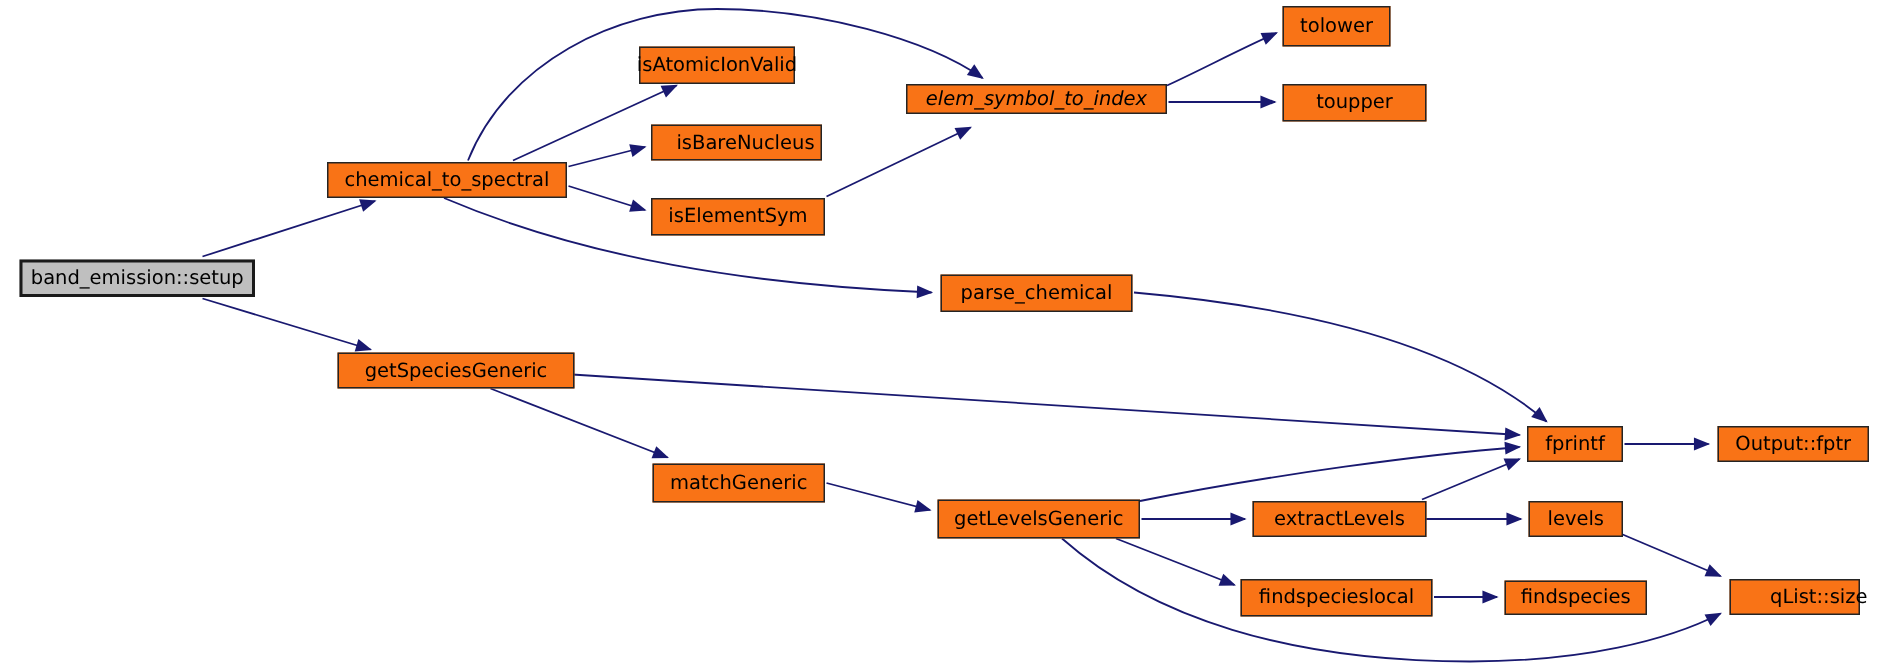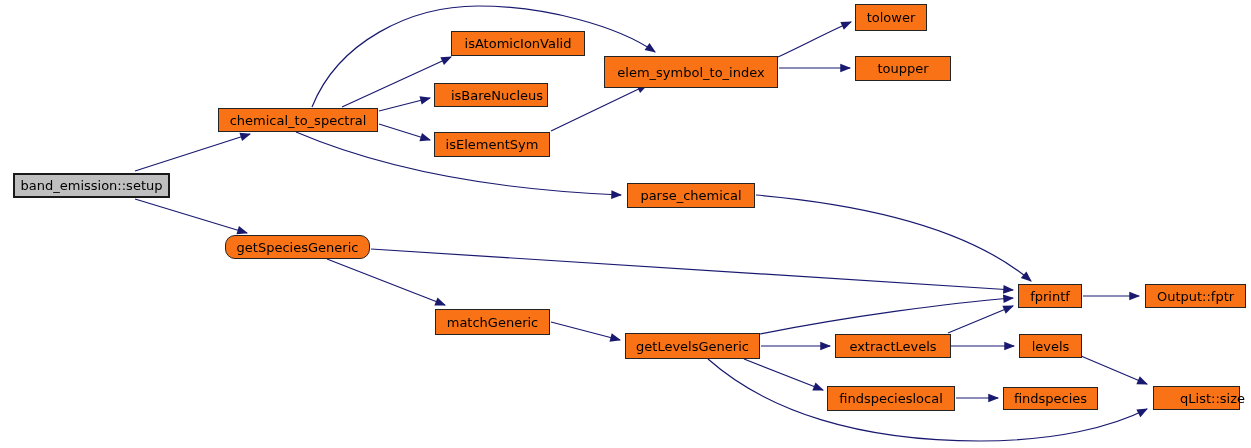--- a/index.html
+++ b/index.html
@@ -60,28 +60,28 @@
     <path class="edge" d="M708,359 C768,412 860,441 980,441 C1055,441 1112,427 1147,409" marker-end="url(#arrow)"></path>
     <path class="edge" d="M948,333 L1013,306" marker-end="url(#arrow)"></path>
     <path class="edge" d="M948,346 L1014,346" marker-end="url(#arrow)"></path>
     <path class="edge" d="M1081,356 L1147,384" marker-end="url(#arrow)"></path>
     <path class="edge" d="M956,398 L998,398" marker-end="url(#arrow)"></path>
     <path class="edge" d="M1083,296 L1139,296" marker-end="url(#arrow)"></path>
   </svg>
 
   <div class="node root" style="left:13px;top:173px;width:157px;height:25px;">band_emission::setup</div>
   <div class="node" style="left:218px;top:108px;width:160px;height:24px;">chemical_to_spectral</div>
-  <div class="node" style="left:451px;top:31px;width:134px;height:25px;text-align:right;">isAtomicIonValid</div>
+  <div class="node" style="left:426px;top:31px;width:104px;height:25px;text-align:right;">isAtomicIonValid</div>
   <div class="node" style="left:434px;top:83px;width:114px;height:24px;padding-left:12px;">isBareNucleus</div>
   <div class="node" style="left:434px;top:132px;width:116px;height:25px;">isElementSym</div>
-  <div class="node" style="left:604px;top:56px;width:174px;height:32px;">elem_symbol_to_index</div>
+  <div class="node" style="left:604px;top:56px;width:174px;height:20px;font-style:italic;">elem_symbol_to_index</div>
   <div class="node" style="left:855px;top:4px;width:72px;height:27px;">tolower</div>
   <div class="node" style="left:855px;top:56px;width:96px;height:25px;">toupper</div>
   <div class="node" style="left:627px;top:183px;width:128px;height:25px;">parse_chemical</div>
-  <div class="node" style="left:225px;top:235px;width:145px;height:24px;border-radius:10px;">getSpeciesGeneric</div>
+  <div class="node" style="left:225px;top:235px;width:158px;height:24px;">getSpeciesGeneric</div>
   <div class="node" style="left:435px;top:309px;width:115px;height:26px;">matchGeneric</div>
   <div class="node" style="left:625px;top:333px;width:135px;height:26px;">getLevelsGeneric</div>
   <div class="node" style="left:835px;top:334px;width:116px;height:24px;">extractLevels</div>
   <div class="node" style="left:827px;top:386px;width:128px;height:25px;text-align:right;">findspecieslocal</div>
   <div class="node" style="left:1003px;top:387px;width:95px;height:23px;">findspecies</div>
   <div class="node" style="left:1019px;top:334px;width:63px;height:24px;">levels</div>
   <div class="node" style="left:1018px;top:284px;width:64px;height:24px;">fprintf</div>
   <div class="node" style="left:1145px;top:284px;width:101px;height:24px;">Output::fptr</div>
   <div class="node" style="left:1153px;top:386px;width:87px;height:24px;padding-left:32px;">qList::size</div>
 

